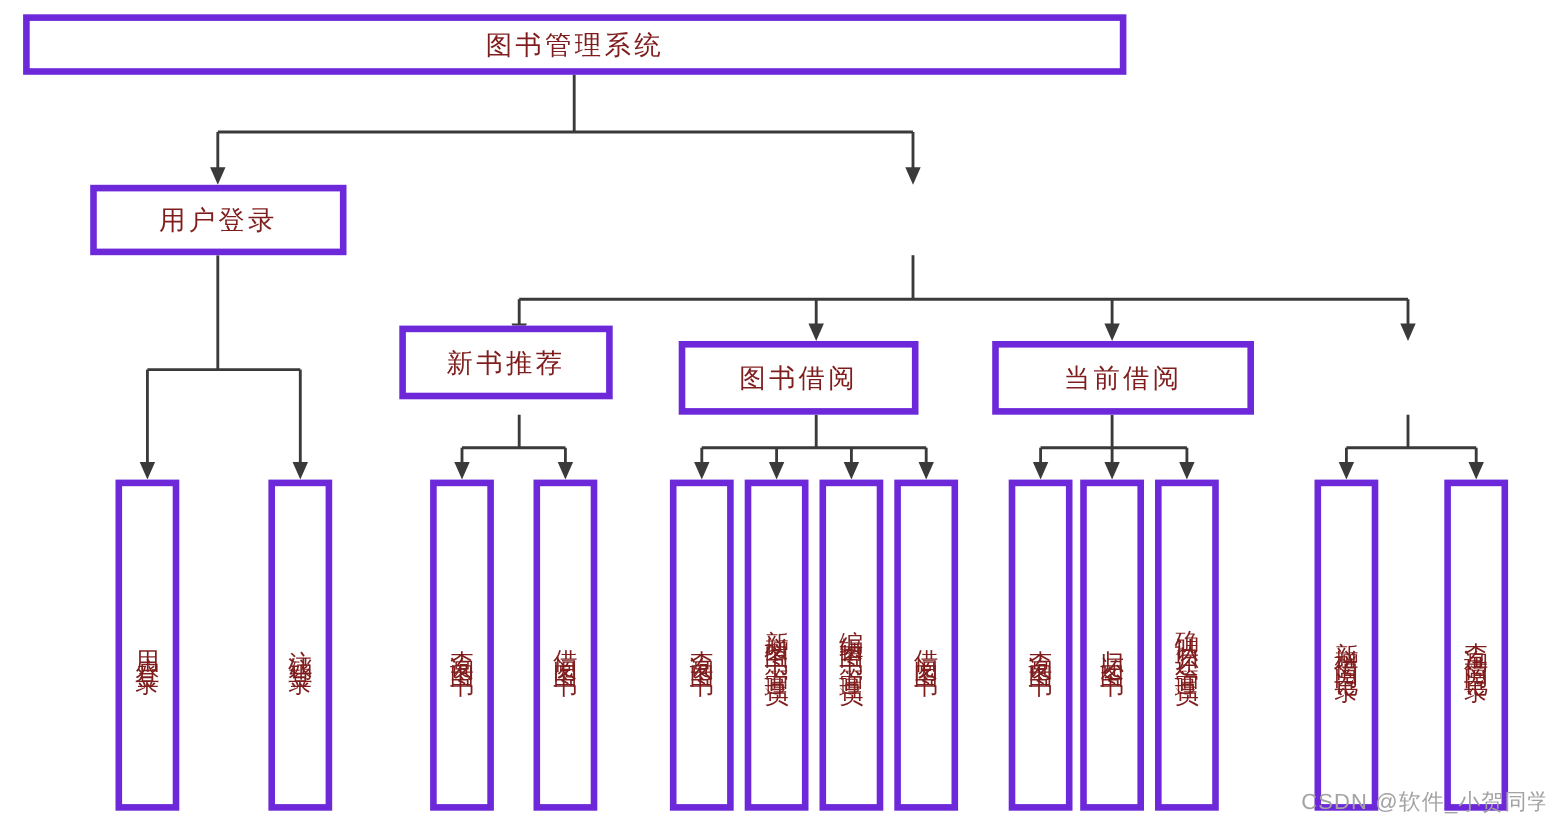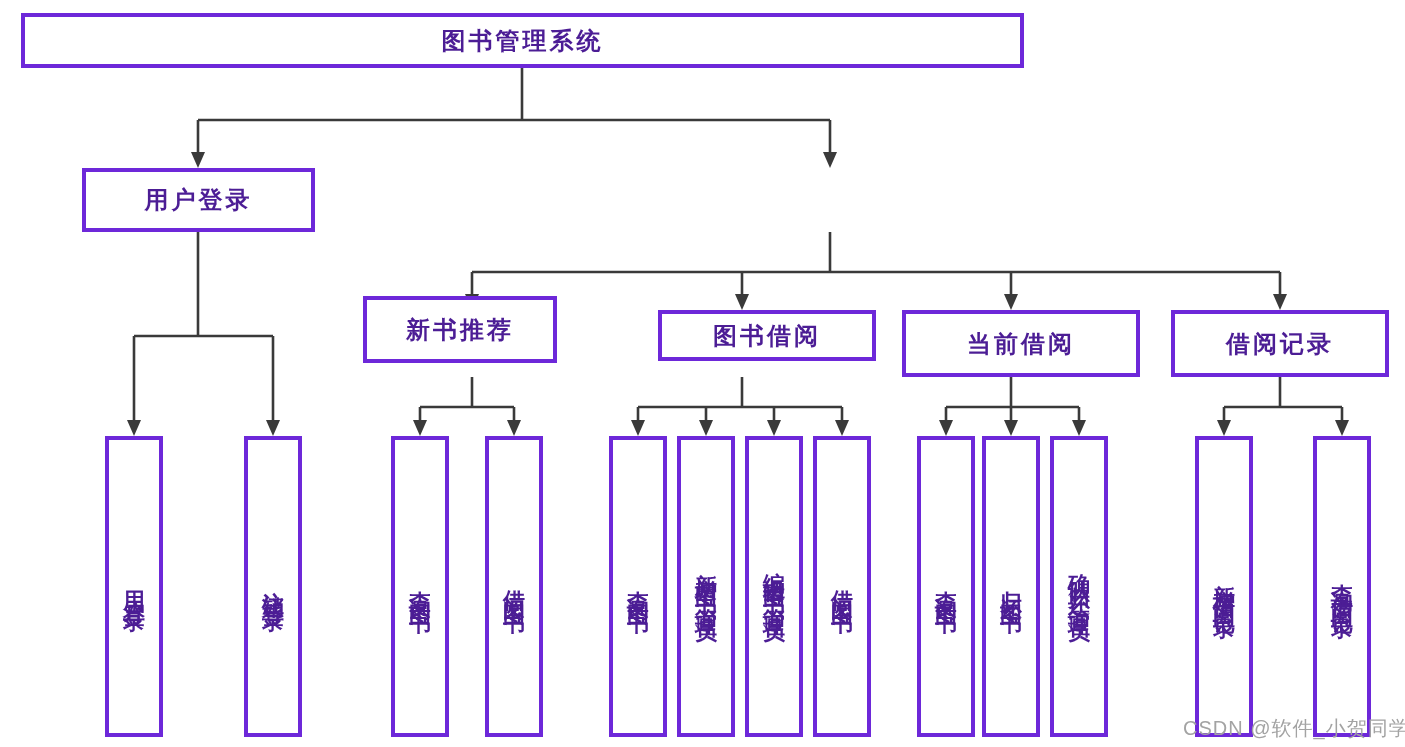--- a/index.html
+++ b/index.html
@@ -7,27 +7,26 @@
     position:relative;
     width:1405px;height:747px;
     background:#ffffff;
     font-family:"Liberation Sans","DejaVu Sans",sans-serif;
     overflow:hidden;
   }
   .connectors{position:absolute;left:0;top:0;width:1405px;height:747px;}
   .node{
     position:absolute;
     box-sizing:border-box;
-    border:4px solid #6d28d9;
+    border:6px solid #6d28d9;
     background:#ffffff;
     display:flex;
     align-items:center;
     justify-content:center;
-    color:#4c1d95;
-    font-weight:bold;
+    color:#7f1d1d;
   }
   .node.h{font-size:24px;letter-spacing:3px;white-space:nowrap;}
   .node.v{
     writing-mode:vertical-lr;
     text-orientation:mixed;
     font-size:22px;
     letter-spacing:7px;
     line-height:1;
   }
   .watermark{
@@ -107,23 +106,22 @@
       M1072 420 L1086 420 L1079 436 Z
       M1217 420 L1231 420 L1224 436 Z
       M1335 420 L1349 420 L1342 436 Z"></path>
   </svg>
 
   <div class="node h" style="left:21px;top:13px;width:1003px;height:55px">图书管理系统</div>
 
   <div class="node h" style="left:82px;top:168px;width:233px;height:64px">用户登录</div>
 
   <div class="node h" style="left:363px;top:296px;width:194px;height:67px">新书推荐</div>
-  <div class="node h" style="left:658px;top:310px;width:218px;height:51px">图书借阅</div>
+  <div class="node h" style="left:617px;top:310px;width:218px;height:67px">图书借阅</div>
   <div class="node h" style="left:902px;top:310px;width:238px;height:67px">当前借阅</div>
-  <div class="node h" style="left:1171px;top:310px;width:218px;height:67px">借阅记录</div>
 
   <div class="node v" style="left:105px;top:436px;width:58px;height:301px">用户登录</div>
   <div class="node v" style="left:244px;top:436px;width:58px;height:301px">注销登录</div>
 
   <div class="node v" style="left:391px;top:436px;width:58px;height:301px">查询图书</div>
   <div class="node v" style="left:485px;top:436px;width:58px;height:301px">借阅图书</div>
 
   <div class="node v" style="left:609px;top:436px;width:58px;height:301px">查询图书</div>
   <div class="node v" style="left:677px;top:436px;width:58px;height:301px">新增图书（管理员）</div>
   <div class="node v" style="left:745px;top:436px;width:58px;height:301px">编辑图书（管理员）</div>

